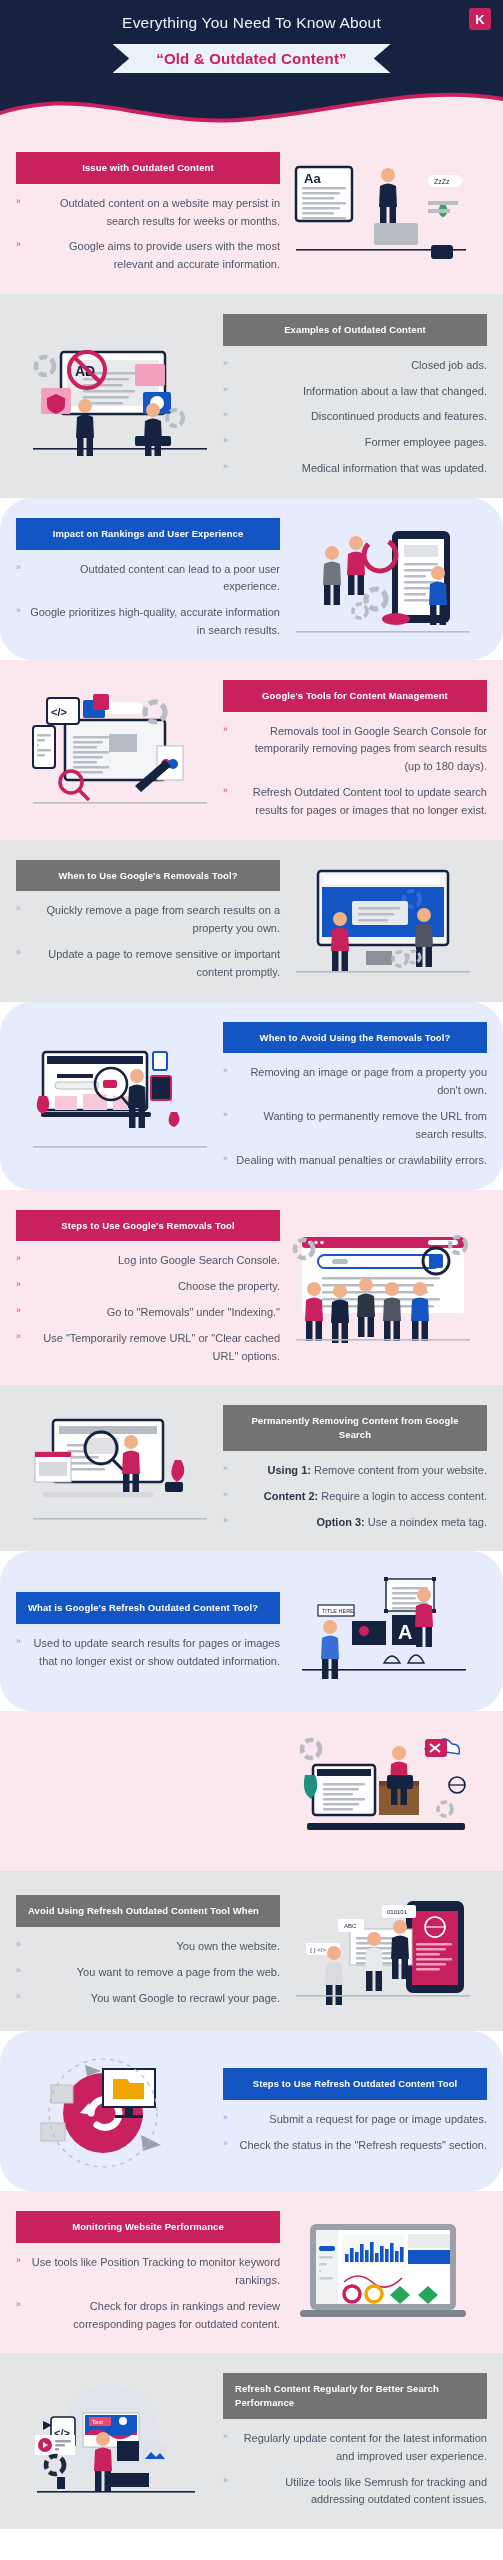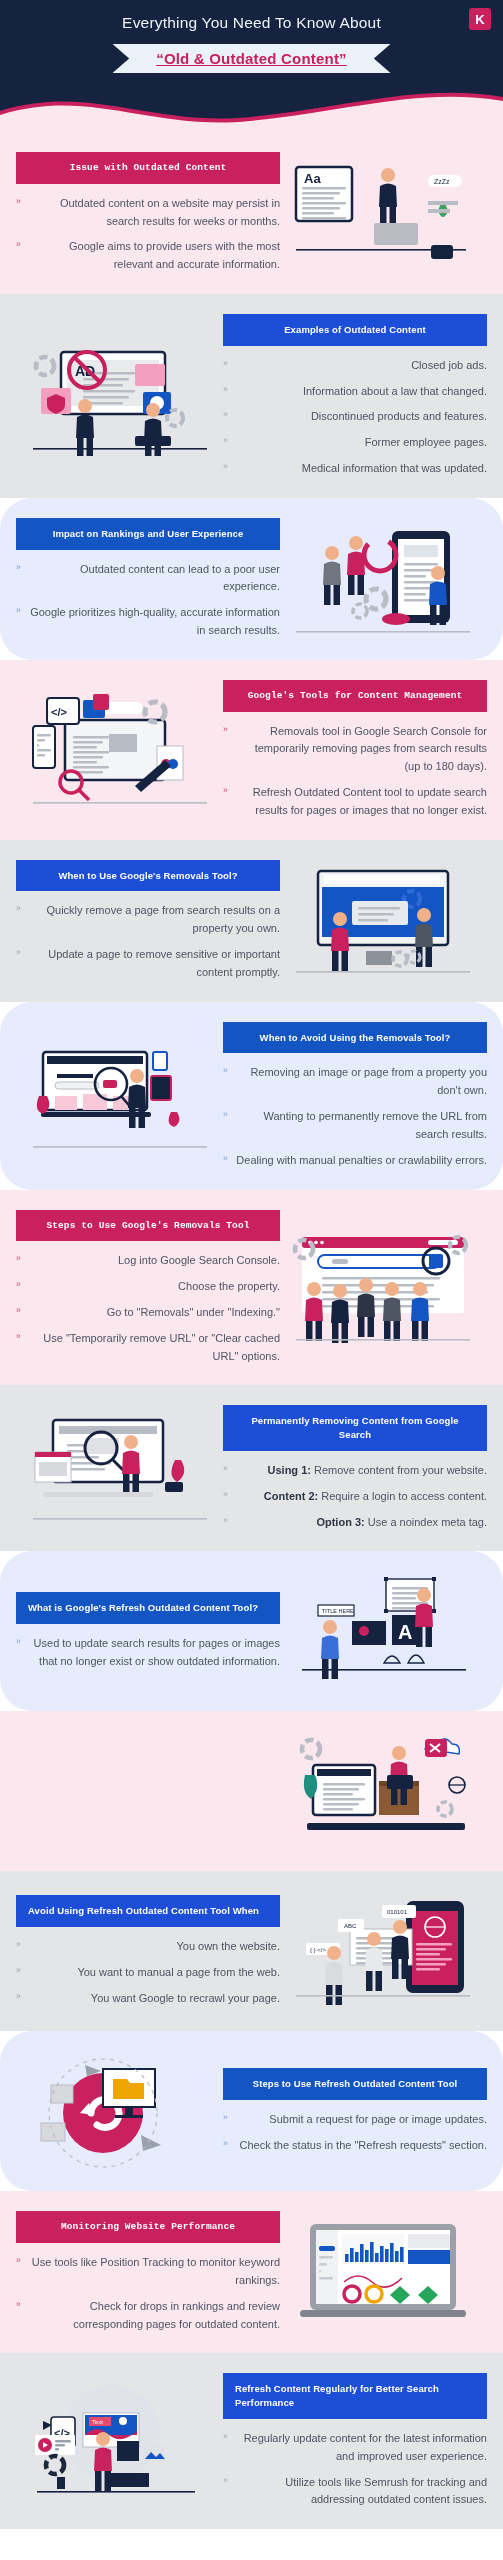--- a/index.html
+++ b/index.html
@@ -44,21 +44,20 @@
     position:relative;
     background:#eaf1f8;
     color:#c9205e;
     font-size:15px;
     font-weight:bold;
     padding:6px 26px;
     letter-spacing:.2px;
     clip-path: polygon(0% 0%, 100% 0%, 94% 50%, 100% 100%, 0% 100%, 6% 50%);
     min-width:278px;
     text-align:center;
-    text-decoration:underline;
   }
   .wave {
     position:absolute;
     left:0; right:0; bottom:-1px;
     width:503px; height:52px;
     display:block;
   }
 
   
   .section {
@@ -79,22 +78,22 @@
     display:block;
     color:#ffffff;
     font-size:9.5px;
     font-weight:bold;
     line-height:1.45;
     padding:9px 12px;
     text-align:center;
     letter-spacing:.1px;
     margin-bottom:11px;
   }
-  .hdr.pink { background:#c9205e;font-family:Liberation Mono, monospace; }
-  .hdr.navy { background:#1d4ed8; }
+  .hdr.pink { background:#c9205e; }
+  .hdr.navy { background:#737373; }
   .hdr.blue { background:#1455c4; }
   .hdr.left { text-align:left; }
 
   ul.bullets { list-style:none; }
   ul.bullets li {
     position:relative;
     padding-left:13px;
     margin-bottom:8px;
     font-size:11px;
     line-height:1.62;
@@ -523,21 +522,21 @@
             <path d="M8 44 q-4 18 6 24 q10-10 4-24 Z" fill="#1f8f7e"></path>
             <rect x="10" y="92" width="158" height="7" rx="2" fill="#152340"></rect>
           </svg>
         </div>
       </div>
       <div class="section bg-gray img-right">
         <div class="col-text">
           <div class="hdr navy left">Avoid Using Refresh Outdated Content Tool When</div>
           <ul class="bullets">
             <li>You own the website.</li>
-            <li>You want to manual a page from the web.</li>
+            <li>You want to remove a page from the web.</li>
             <li>You want Google to recrawl your page.</li>
           </ul>
         </div>
         <div class="col-art">
           <svg class="art" viewBox="0 0 190 120">
             <rect x="118" y="10" width="58" height="92" rx="7" fill="#152340"></rect>
             <rect x="124" y="20" width="46" height="74" fill="#c9205e"></rect>
             <circle cx="147" cy="36" r="10" fill="none" stroke="#ffffff" stroke-width="1.6"></circle>
             <line x1="137" y1="36" x2="157" y2="36" stroke="#ffffff" stroke-width="1.2"></line>
             <rect x="128" y="52" width="36" height="2.5" rx="1.2" fill="#f5a0c0"></rect>

